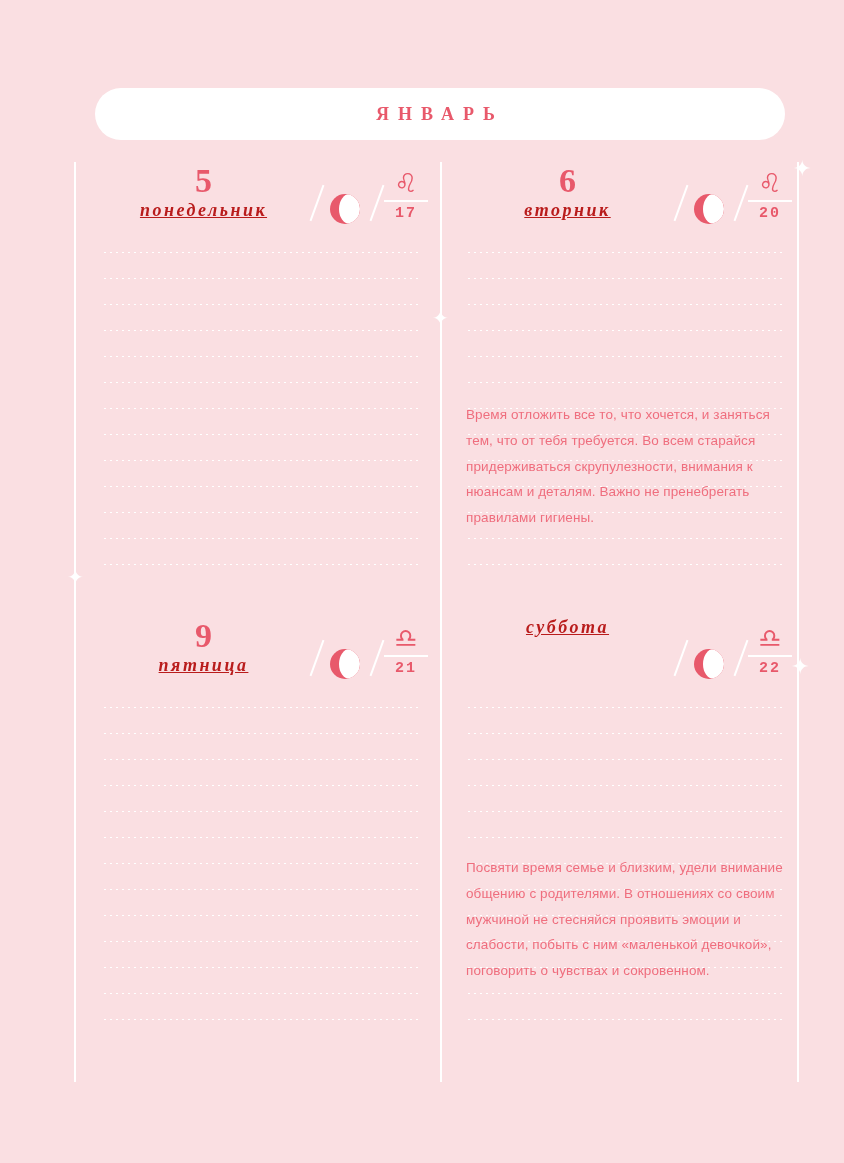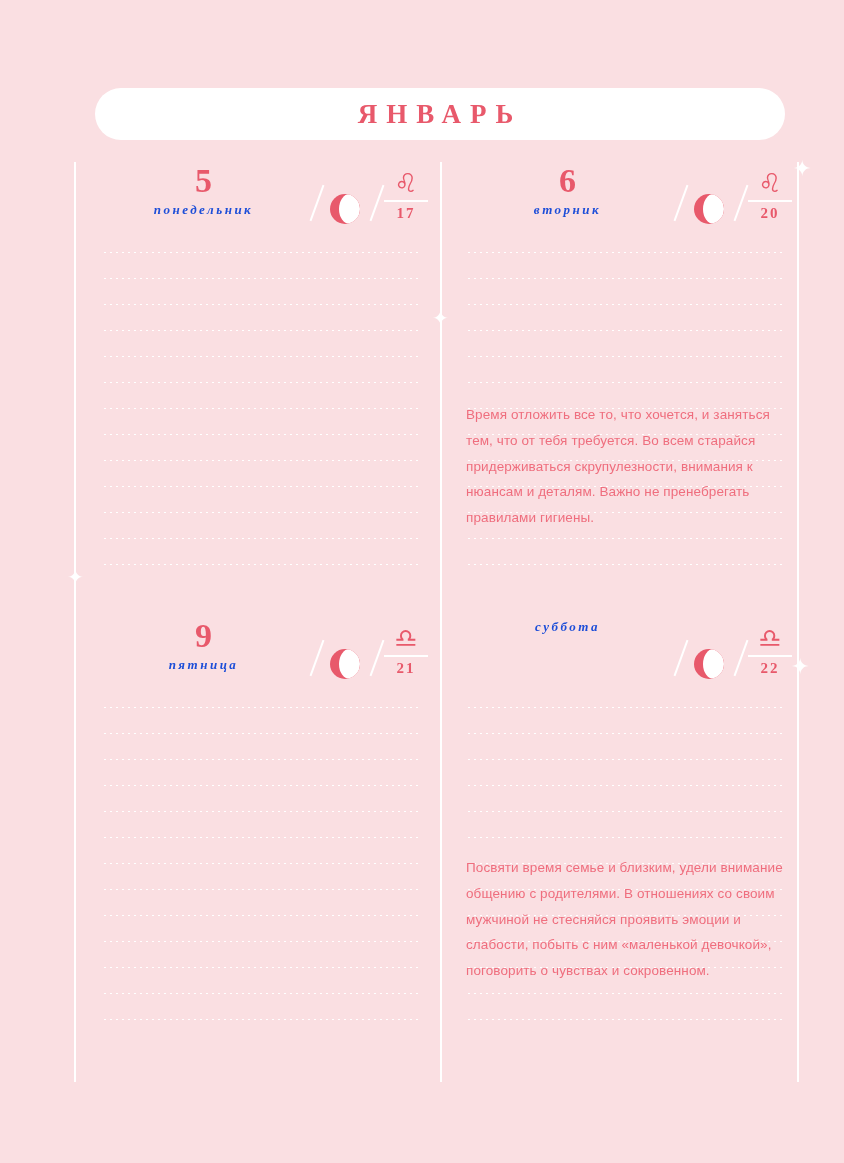--- a/index.html
+++ b/index.html
@@ -31,21 +31,21 @@
     background: #ffffff;
     border-radius: 26px;
     display: flex;
     align-items: center;
     justify-content: center;
   }
   .month-title {
     color: #e8596b;
     font-family: "Liberation Serif", serif;
     font-weight: bold;
-    font-size: 27px;
+    font-size: 18px;
     letter-spacing: 9px;
     text-transform: uppercase;
   }
 
   
   .vline {
     position: absolute;
     width: 2px;
     background: #ffffff;
   }
@@ -84,27 +84,28 @@
     text-align: center;
   }
   .daynum {
     color: #e8596b;
     font-family: "Liberation Serif", serif;
     font-weight: bold;
     font-size: 34px;
     line-height: 38px;
   }
   .dayword {
-    color: #1d4ed8;
+    color: #b91c1c;
     font-family: "Liberation Serif", serif;
     font-style: italic;
     font-weight: bold;
-    font-size: 13px;
+    font-size: 18px;
     letter-spacing: 2.5px;
     line-height: 20px;
+    text-decoration: underline;
   }
 
   .slash {
     position: absolute;
     left: 236px;
     top: 22px;
     width: 2px;
     height: 38px;
     background: #ffffff;
     transform: rotate(20deg);
@@ -154,21 +155,21 @@
     font-family: "DejaVu Sans", sans-serif;
   }
   .zodiac-rule {
     width: 44px;
     height: 2px;
     background: #ffffff;
     margin: 2px auto 3px auto;
   }
   .zodiac-num {
     color: #e8596b;
-    font-family: Liberation Serif, serif;
+    font-family: Liberation Mono, monospace;
     font-weight: bold;
     font-size: 15px;
     letter-spacing: 2px;
     line-height: 17px;
   }
 
   
   .dots {
     position: absolute;
     left: 22px;

